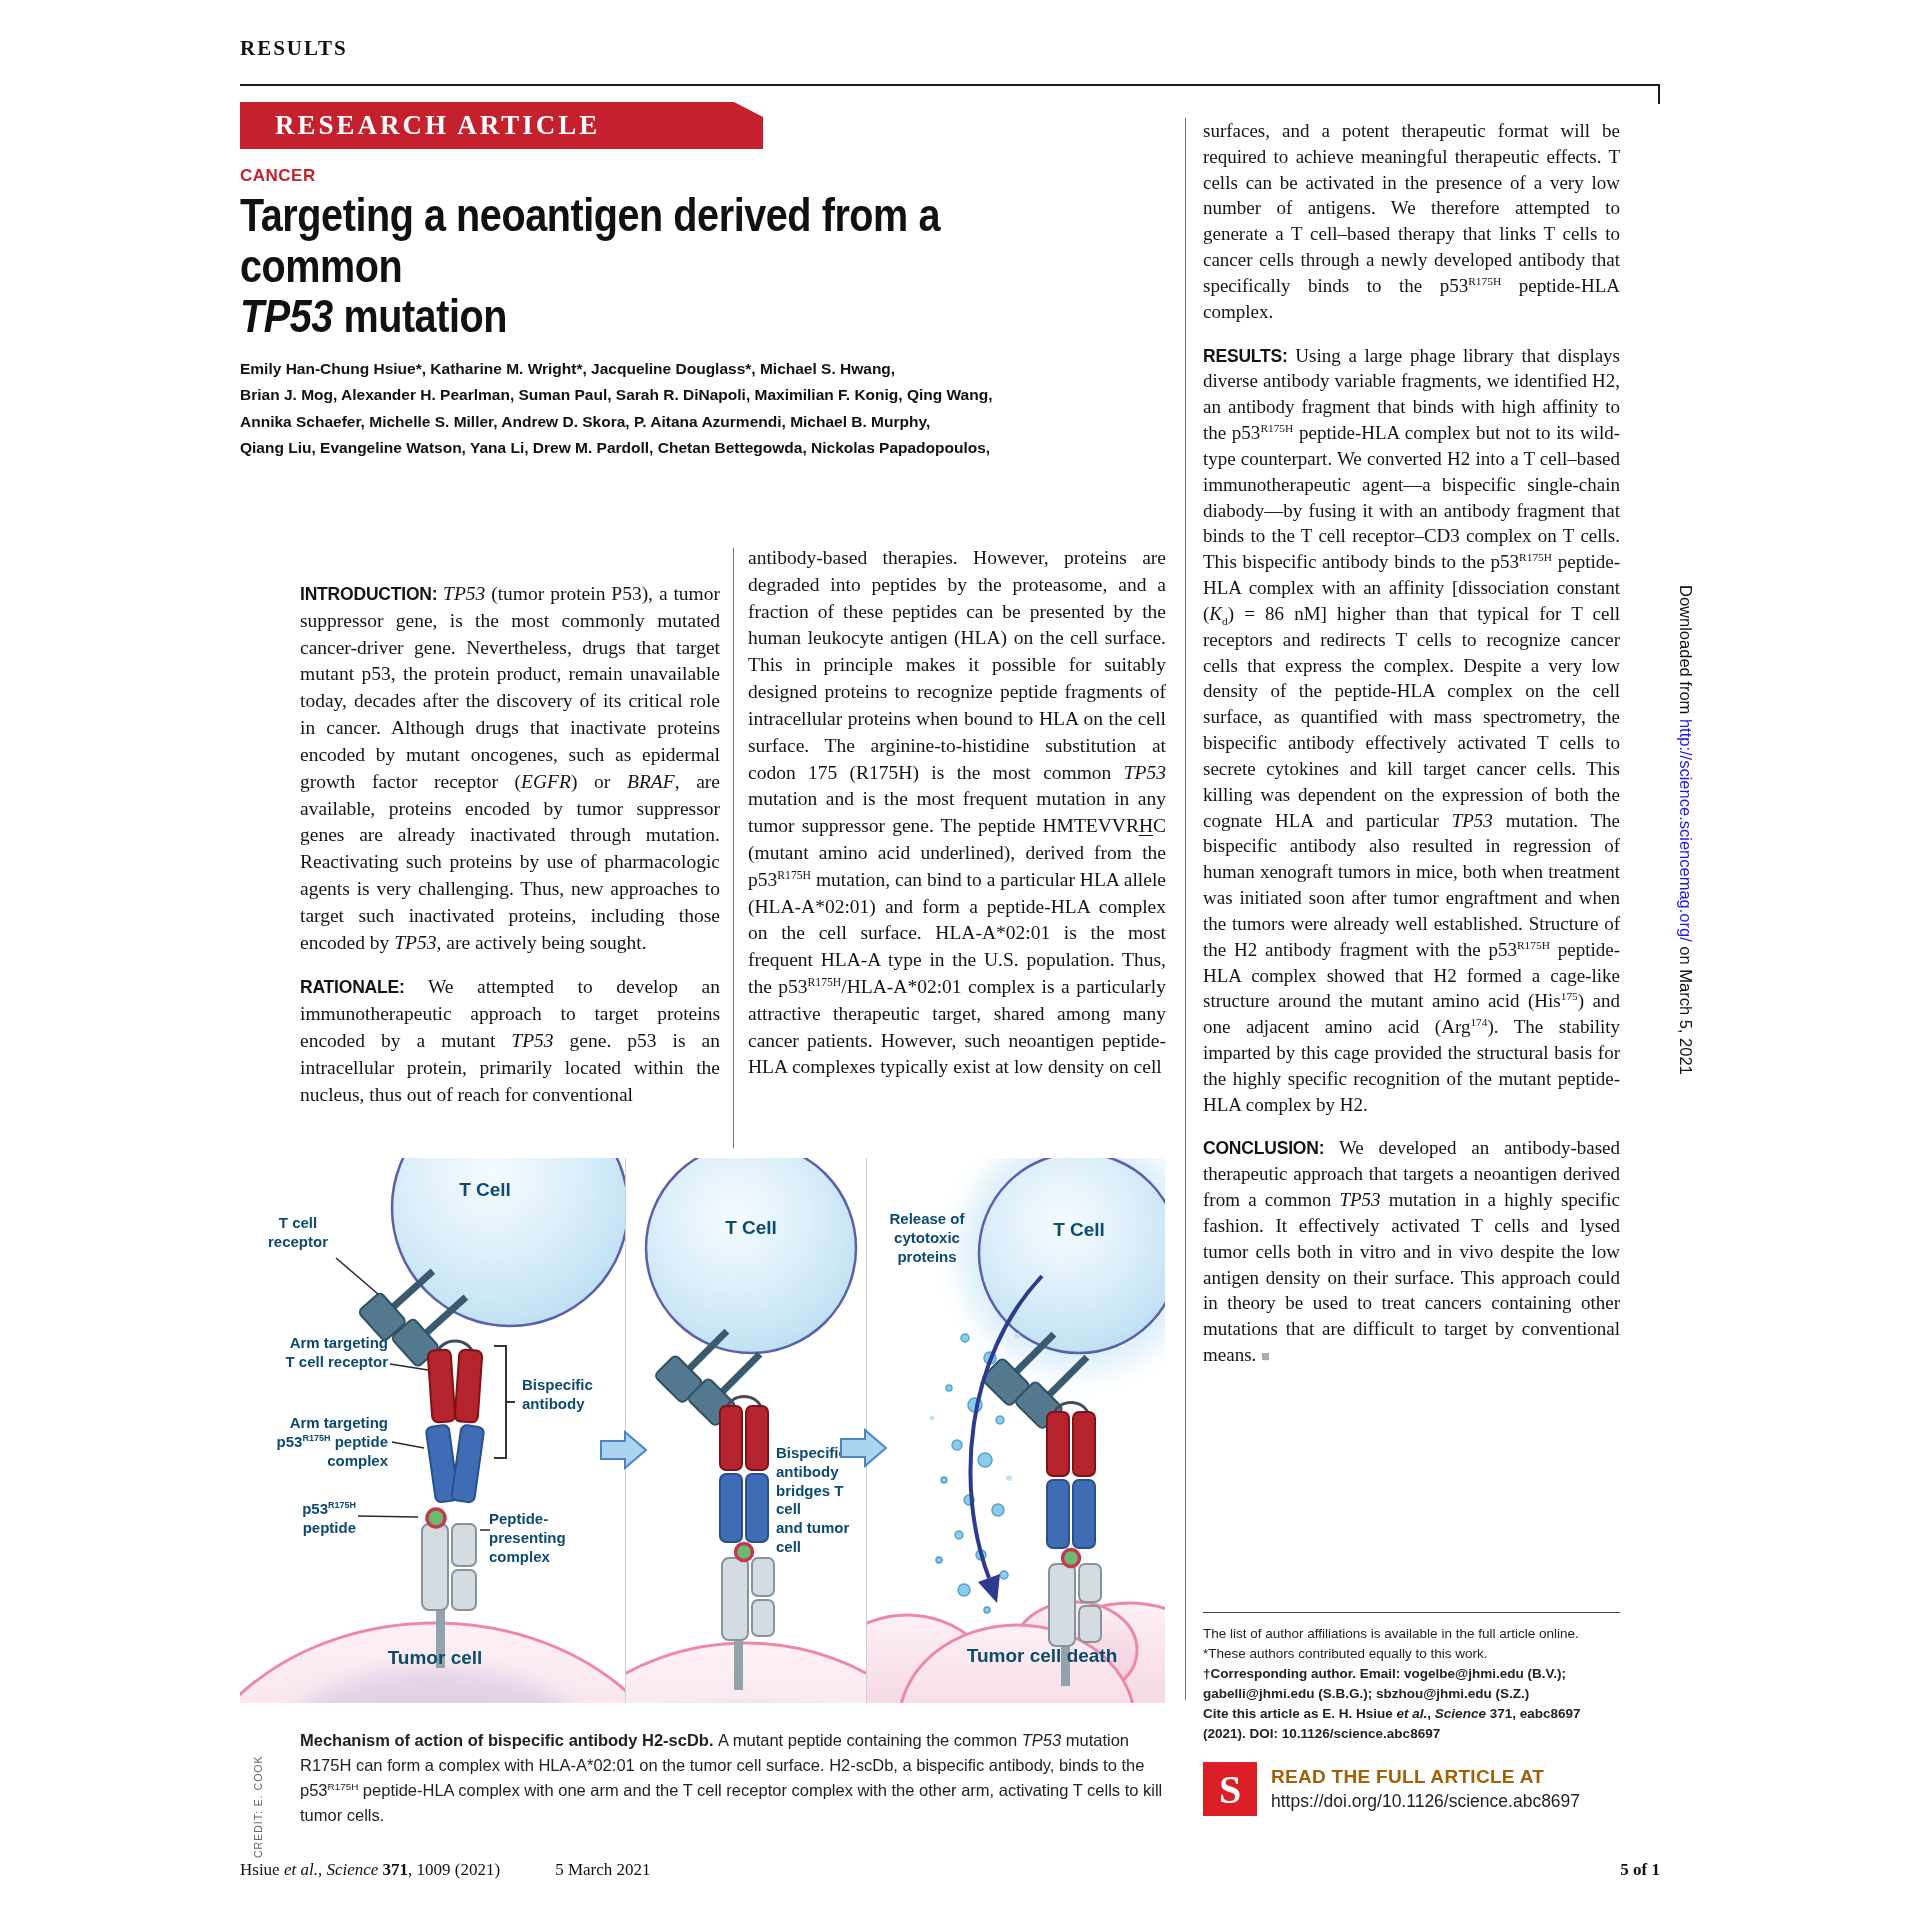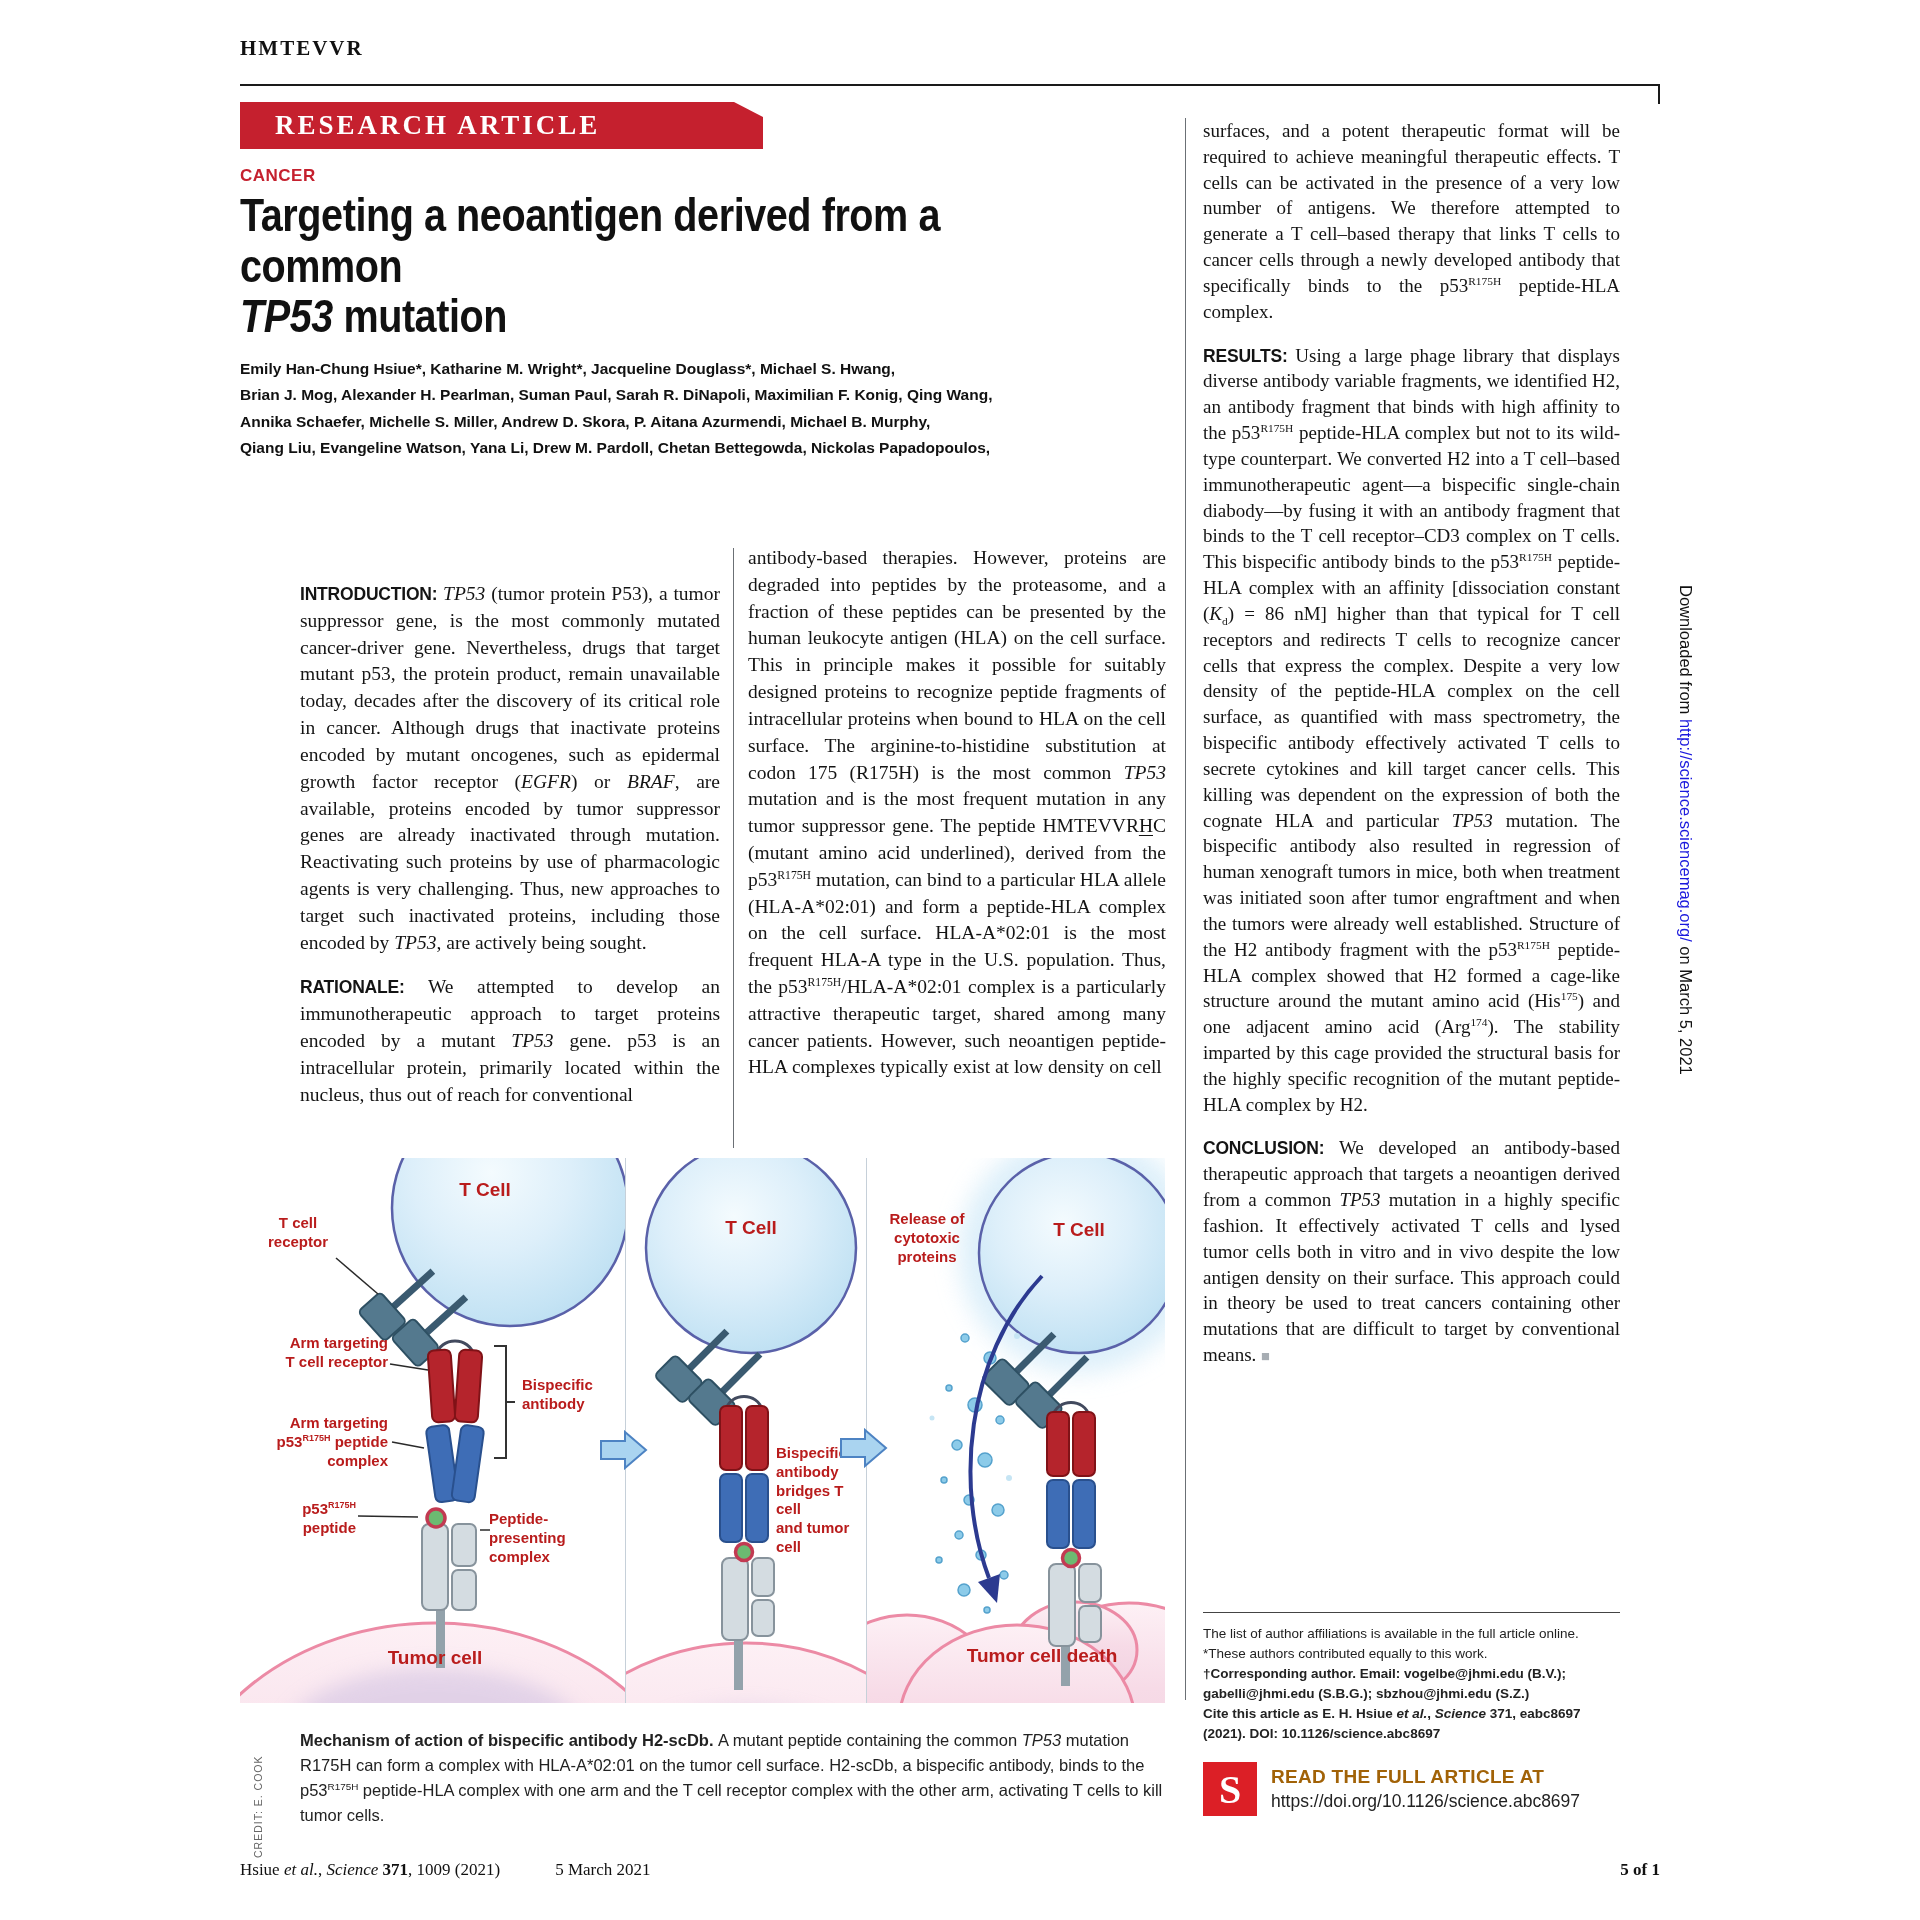--- a/index.html
+++ b/index.html
@@ -44,21 +44,21 @@
   .sg-sq{color:#a7adb3;font-size:78%;}
   .sg-link{color:#1a18dd;}
 
   
   #figure{position:absolute;left:240px;top:1158px;width:925px;height:545px;background:#fff;display:flex;}
   .panel{position:relative;height:545px;overflow:hidden;}
   #panelA{width:385px;}
   #panelB{width:240px;border-left:1px solid #c6d0d9;}
   #panelC{width:298px;border-left:1px solid #c6d0d9;}
   .panel svg{position:absolute;left:0;top:0;}
-  .fig-label{position:absolute;font-weight:600;font-size:15px;line-height:1.25;color:#b91c1c;z-index:3;}
+  .fig-label{position:absolute;font-weight:600;font-size:15px;line-height:1.25;color:#0c4a6e;z-index:3;}
   .fig-label.big{font-weight:700;font-size:19px;}
   .fig-label.center{text-align:center;}
   .fig-label.ralign{text-align:right;}
   .panel-arrow{position:absolute;z-index:4;}
 
   .credit{position:absolute;left:252px;top:1688px;height:170px;writing-mode:vertical-rl;
           transform:rotate(180deg);font-size:10.5px;letter-spacing:1px;color:#666;}
   .caption{position:absolute;left:300px;top:1728px;width:868px;font-size:16.5px;line-height:1.52;color:#222;}
 
   
@@ -78,21 +78,21 @@
 
   
   .sidebar{position:absolute;left:1676px;top:585px;height:760px;writing-mode:vertical-rl;
           font-size:16.5px;color:#111;}
 </style>
 </head>
 <body>
 
 <div id="page">
 
-  <div class="kicker">HMTEVVR</div>
+  <div class="kicker">RESULTS</div>
   <div class="toprule"></div>
   <div class="toprule-tick"></div>
   <div class="banner">
     <span>RESEARCH ARTICLE SUMMARY</span>
   </div>
   <div class="category">CANCER</div>
   <h1 class="title" style="margin:0"><span>Targeting a neoantigen derived from a common</span><br><span class="sg-i">TP53</span><span> mutation</span></h1>
   <div class="authors">
     <div>Emily Han-Chung Hsiue*, Katharine M. Wright*, Jacqueline Douglass*, Michael S. Hwang,</div>
     <div>Brian J. Mog, Alexander H. Pearlman, Suman Paul, Sarah R. DiNapoli, Maximilian F. Konig, Qing Wang,</div>

